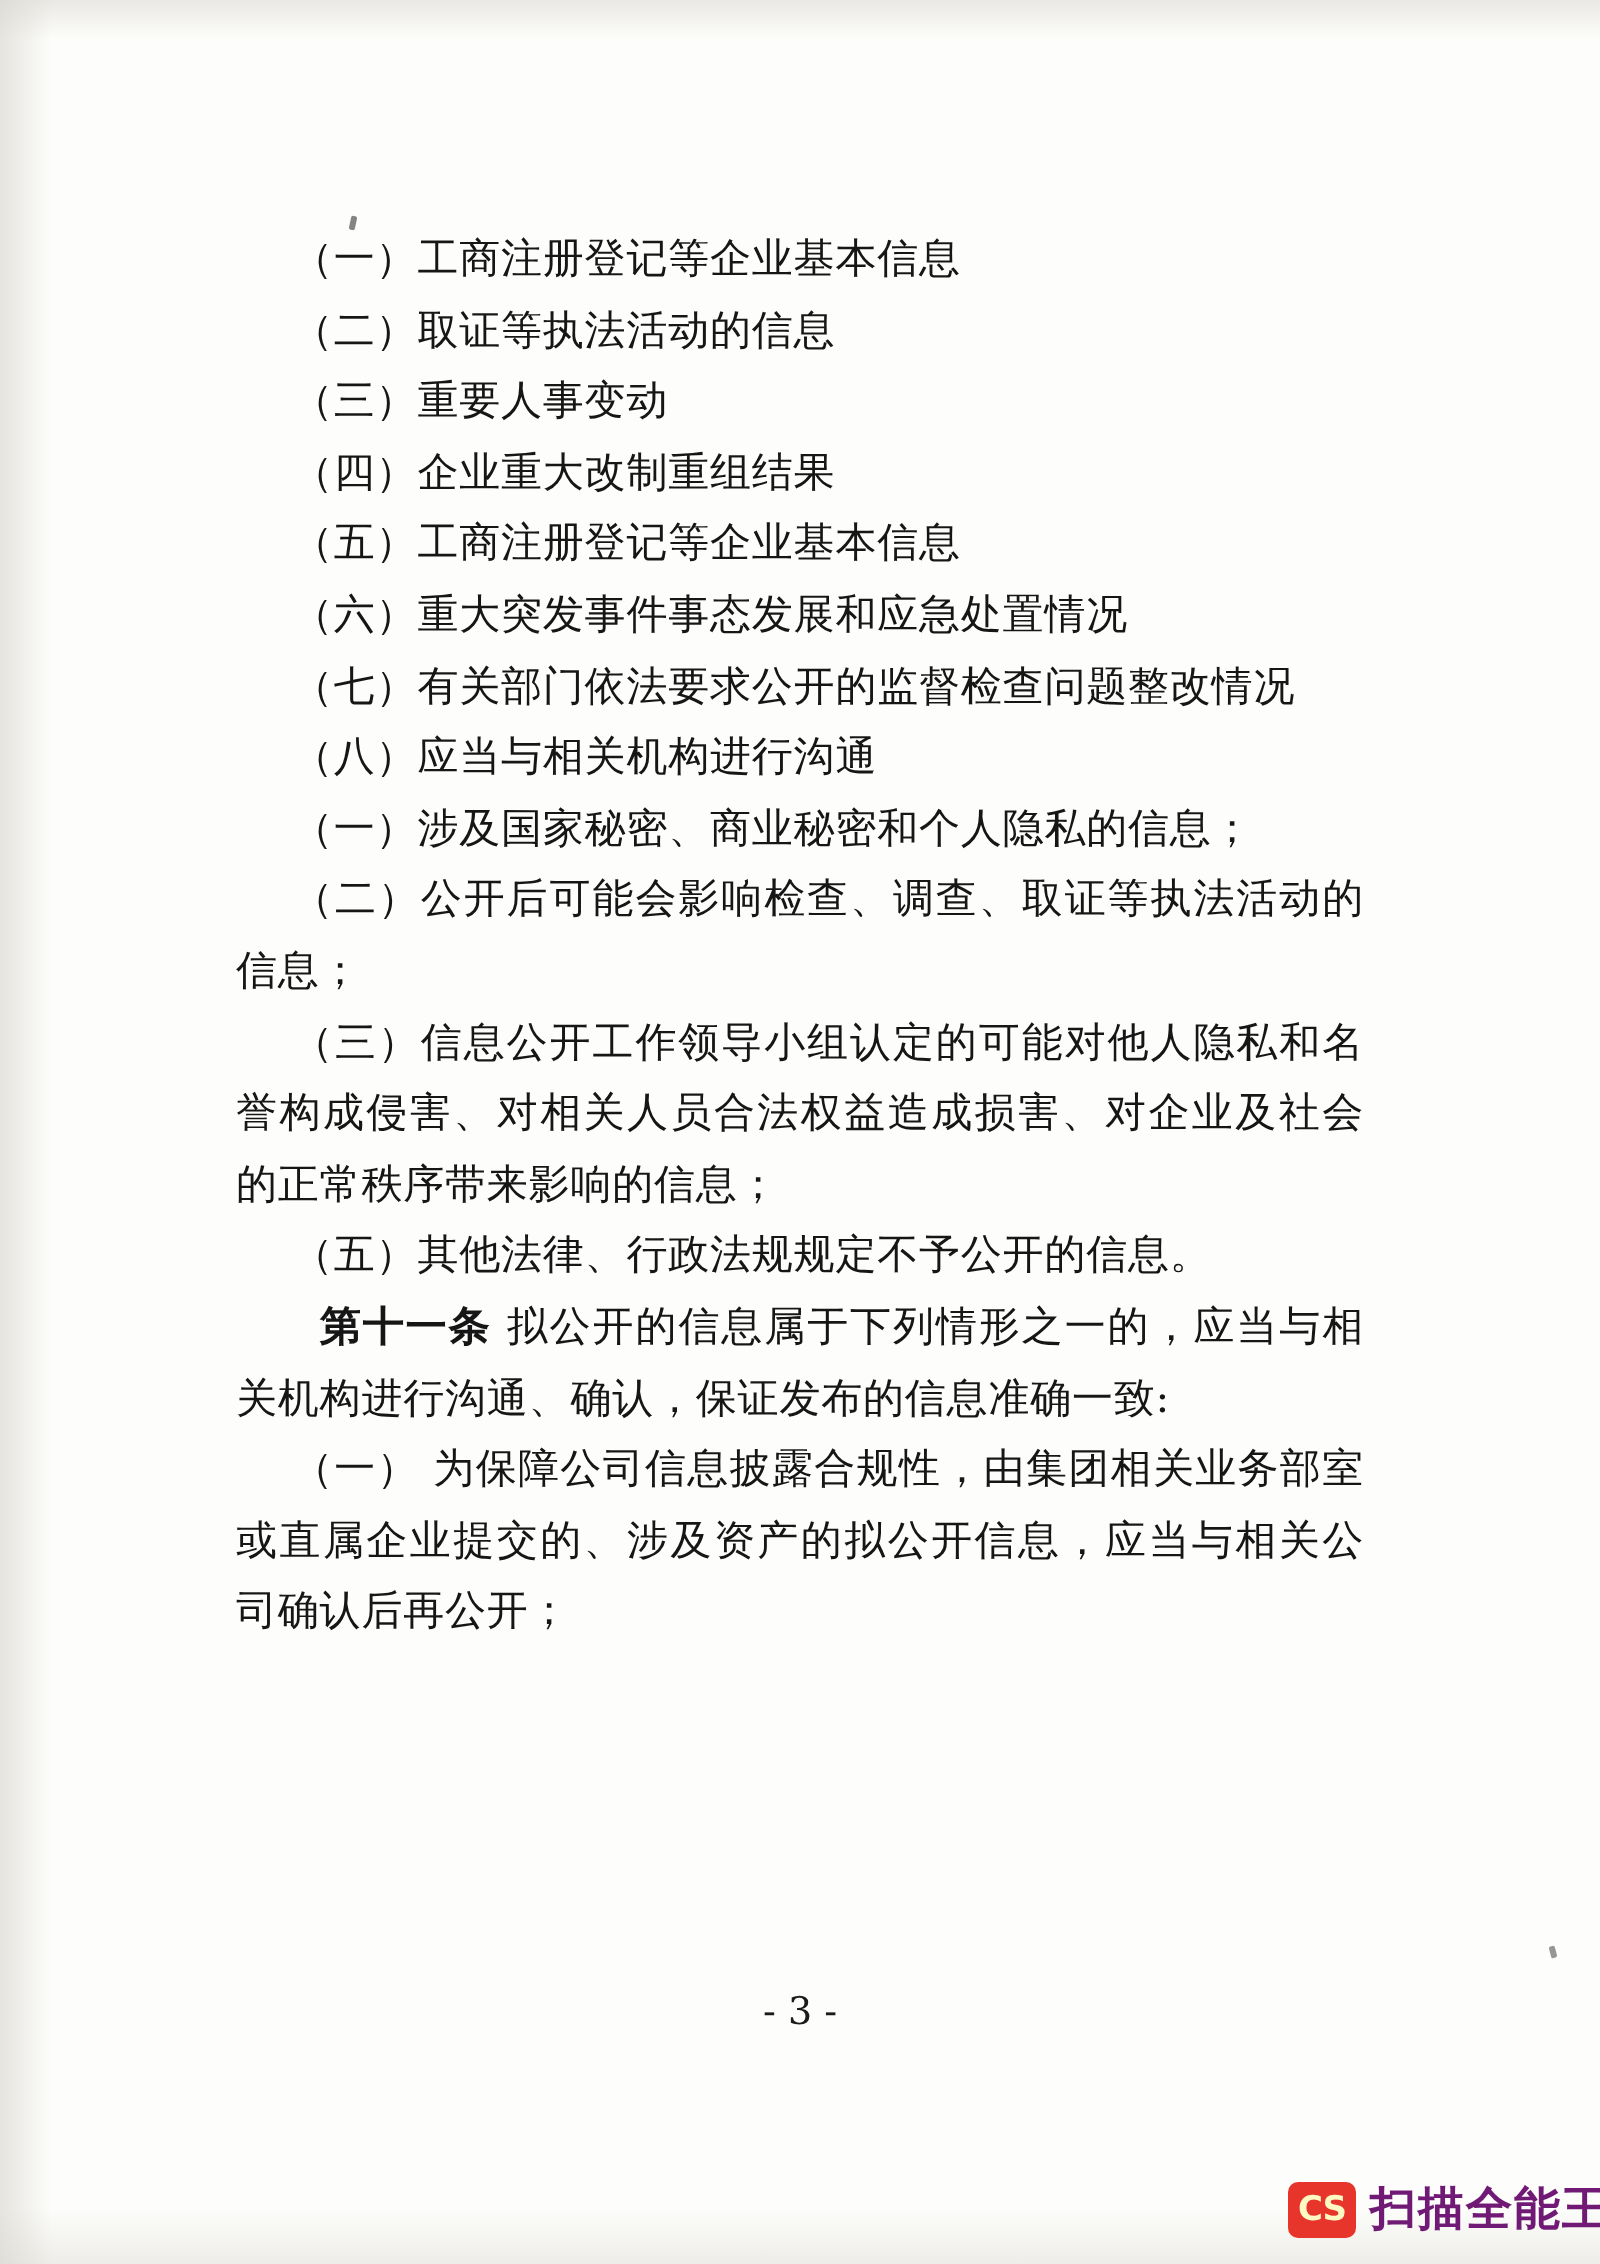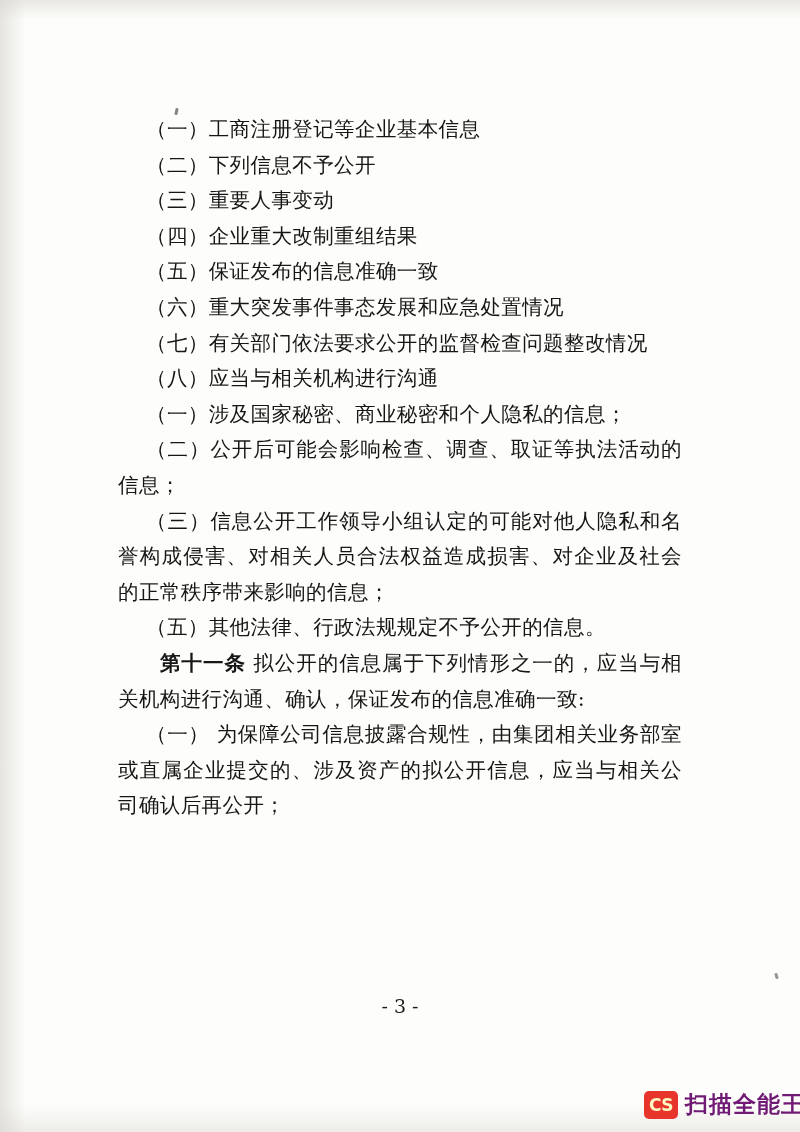--- a/index.html
+++ b/index.html
@@ -155,24 +155,24 @@
   <div class="scan-shade-top"></div>
   <div class="scan-shade-right"></div>
   <div class="scan-shade-bottom"></div>
 
   <div class="dot-mark"></div>
   <div class="dot-mark2"></div>
 
   <div class="content">
 
     <div class="line indent">（一）工商注册登记等企业基本信息</div>
-    <div class="line indent">（二）下列信息不予公开</div>
+    <div class="line indent">（二）取证等执法活动的信息</div>
     <div class="line indent">（三）重要人事变动</div>
     <div class="line indent">（四）企业重大改制重组结果</div>
-    <div class="line indent">（五）保证发布的信息准确一致</div>
+    <div class="line indent">（五）工商注册登记等企业基本信息</div>
     <div class="line indent">（六）重大突发事件事态发展和应急处置情况</div>
     <div class="line indent">（七）有关部门依法要求公开的监督检查问题整改情况</div>
     <div class="line indent">（八）应当与相关机构进行沟通</div>
 
 
     <div class="line indent">（一）涉及国家秘密、商业秘密和个人隐私的信息；</div>
     <div class="line indent justified">（二）公开后可能会影响检查、调查、取证等执法活动的信息；</div>
     <div class="line indent justified">（三）信息公开工作领导小组认定的可能对他人隐私和名誉构成侵害、对相关人员合法权益造成损害、对企业及社会的正常秩序带来影响的信息；</div>
     <div class="line indent">（五）其他法律、行政法规规定不予公开的信息。</div>
 

